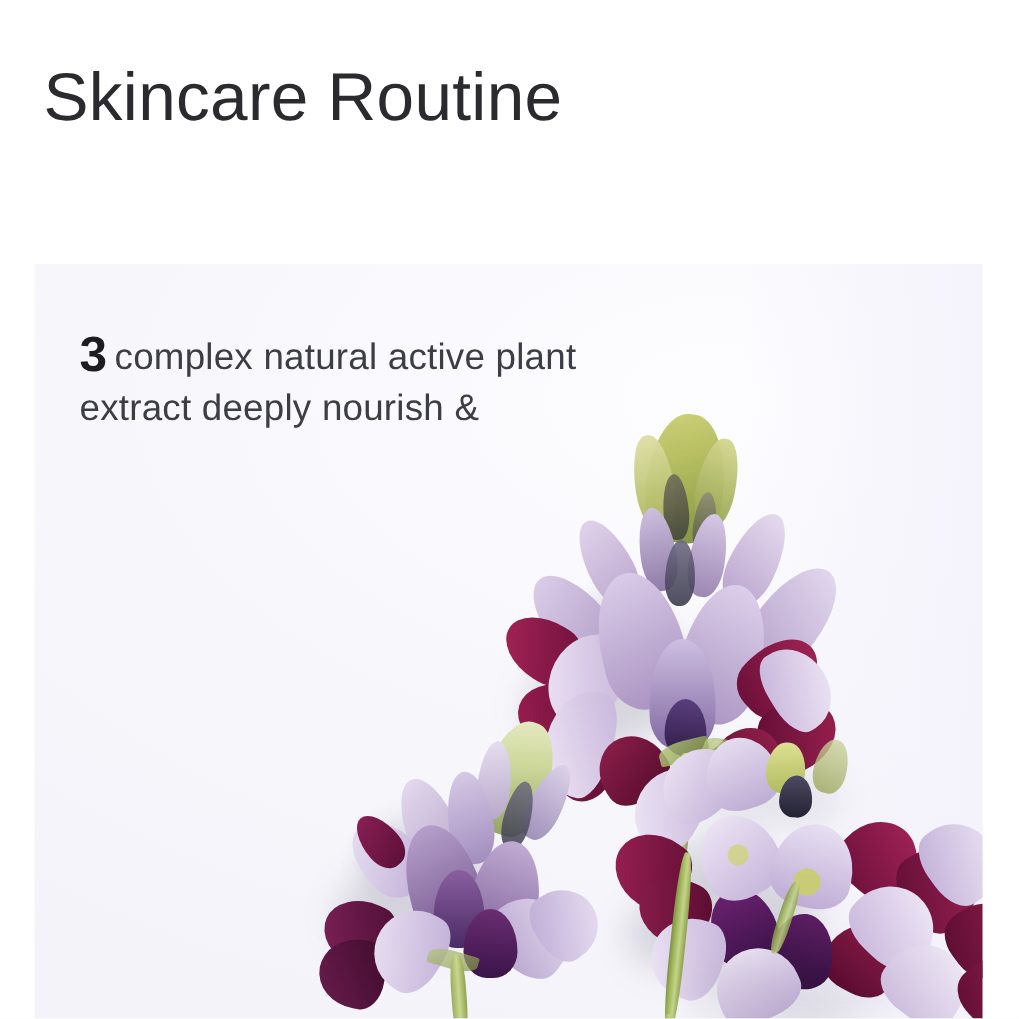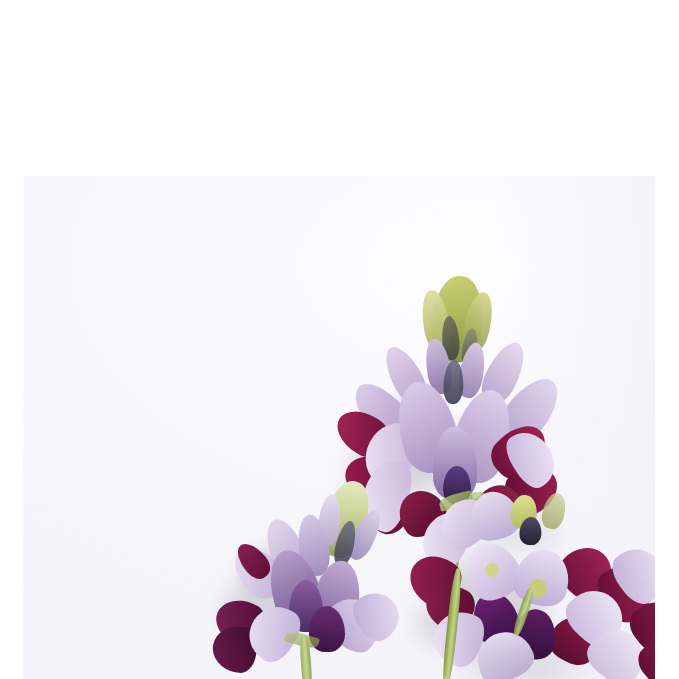--- a/index.html
+++ b/index.html
@@ -141,20 +141,21 @@
     background: linear-gradient(160deg, #9fb258, #6f8239);
     border-radius: 60% 20% 60% 20%;
     transform: rotate(24deg);
     opacity: .9;
   }
 </style>
 </head>
 <body>
 
 <div id="headline">
+  <div class="headline-line">Skincare Routine</div>
 </div>
 
 <div id="photo-panel">
 
   <div id="backdrop-wash"></div>
   <div id="backdrop-right-tint"></div>
 
   <div class="flower" id="flower-main">
 
     <div class="soft-shadow" style="left:6px; top:150px; width:120px; height:70px; transform:rotate(-18deg);"></div>
@@ -279,15 +280,19 @@
     <div class="petal" style="left:156px; top:136px; width:56px; height:50px; background:linear-gradient(200deg,#f1eaf8,#cabada); transform:rotate(36deg);"></div>
     <div class="petal" style="left:206px; top:140px; width:46px; height:48px; background:linear-gradient(205deg,#9a2153,#5e0d33); transform:rotate(48deg);"></div>
 
     <div class="tip-cluster" style="left:106px; top:88px; width:18px; height:18px; background:#c9cf63; opacity:.85; border-radius:50%;"></div>
     <div class="tip-cluster" style="left:62px; top:72px; width:14px; height:14px; background:#cdd46b; opacity:.7; border-radius:50%;"></div>
 
     <div class="stem" style="left:96px; top:96px; width:9px; height:50px; transform:rotate(18deg); opacity:.85;"></div>
   </div>
 
   <div id="body-copy">
+    <div class="copy-line">
+      <span class="lead-number">3</span><span>complex natural active plant</span>
+    </div>
+    <div class="copy-line">extract deeply nourish &amp;</div>
   </div>
 
 </div>
 
 </body></html>

